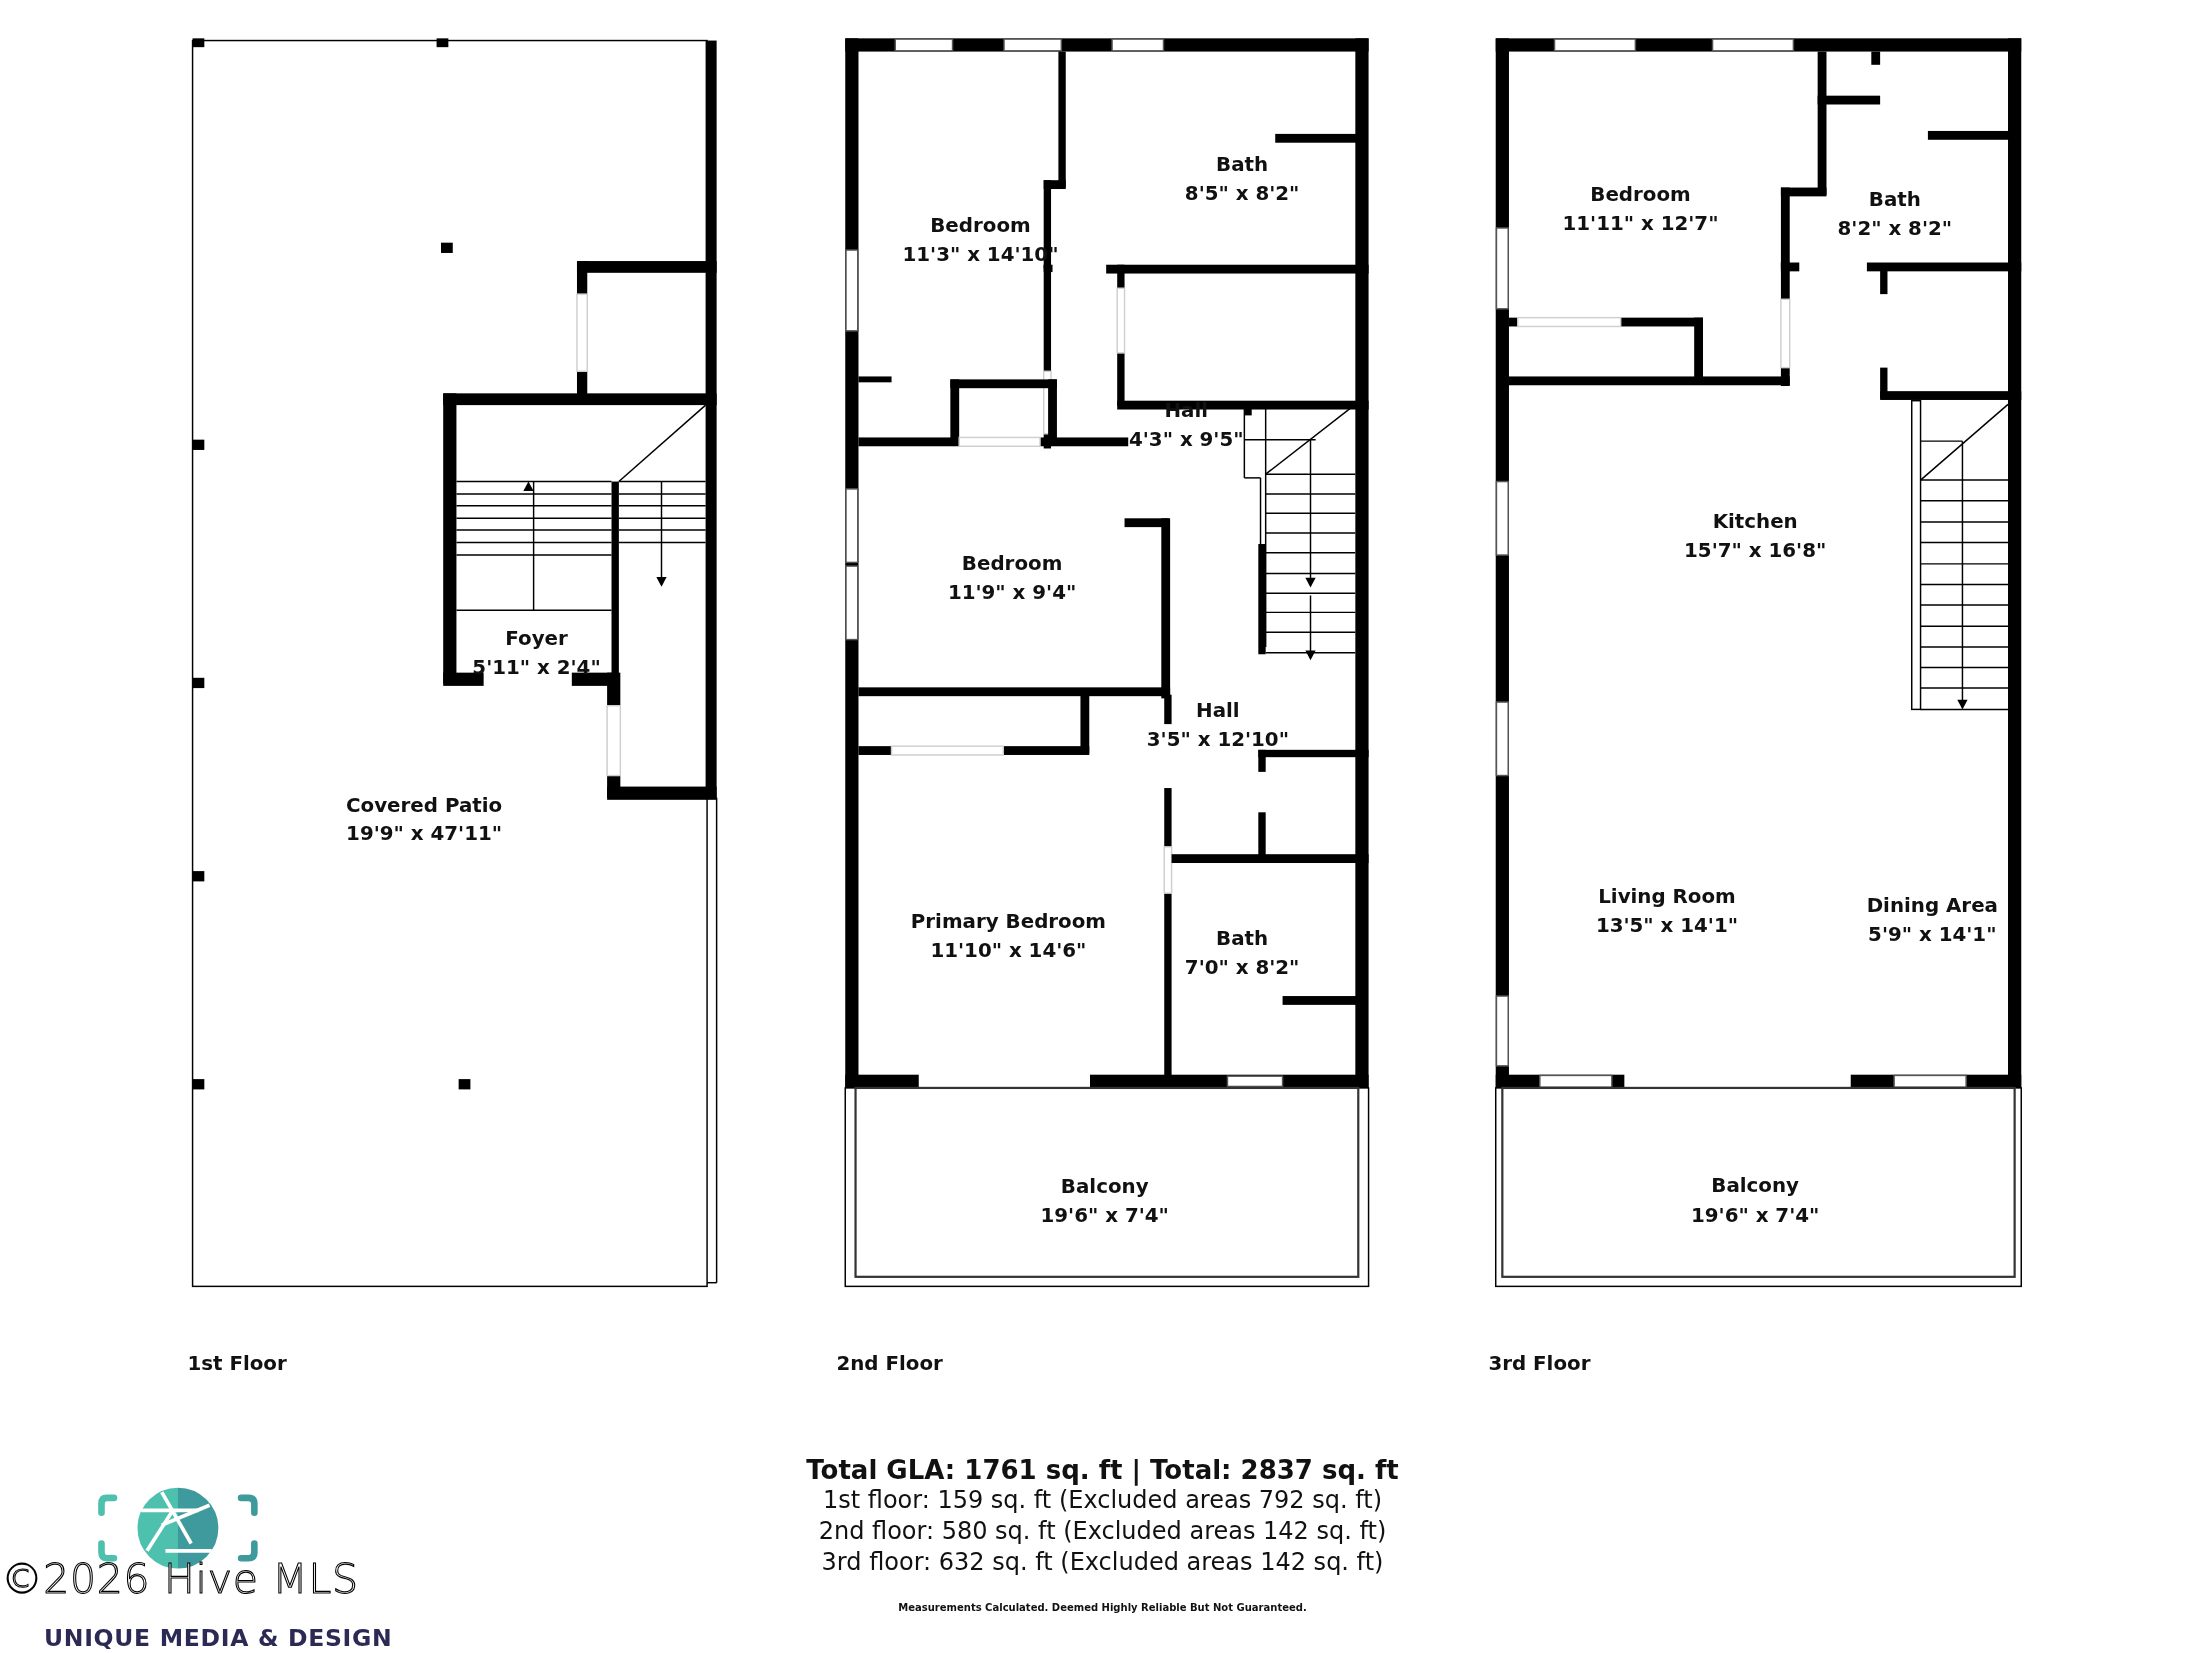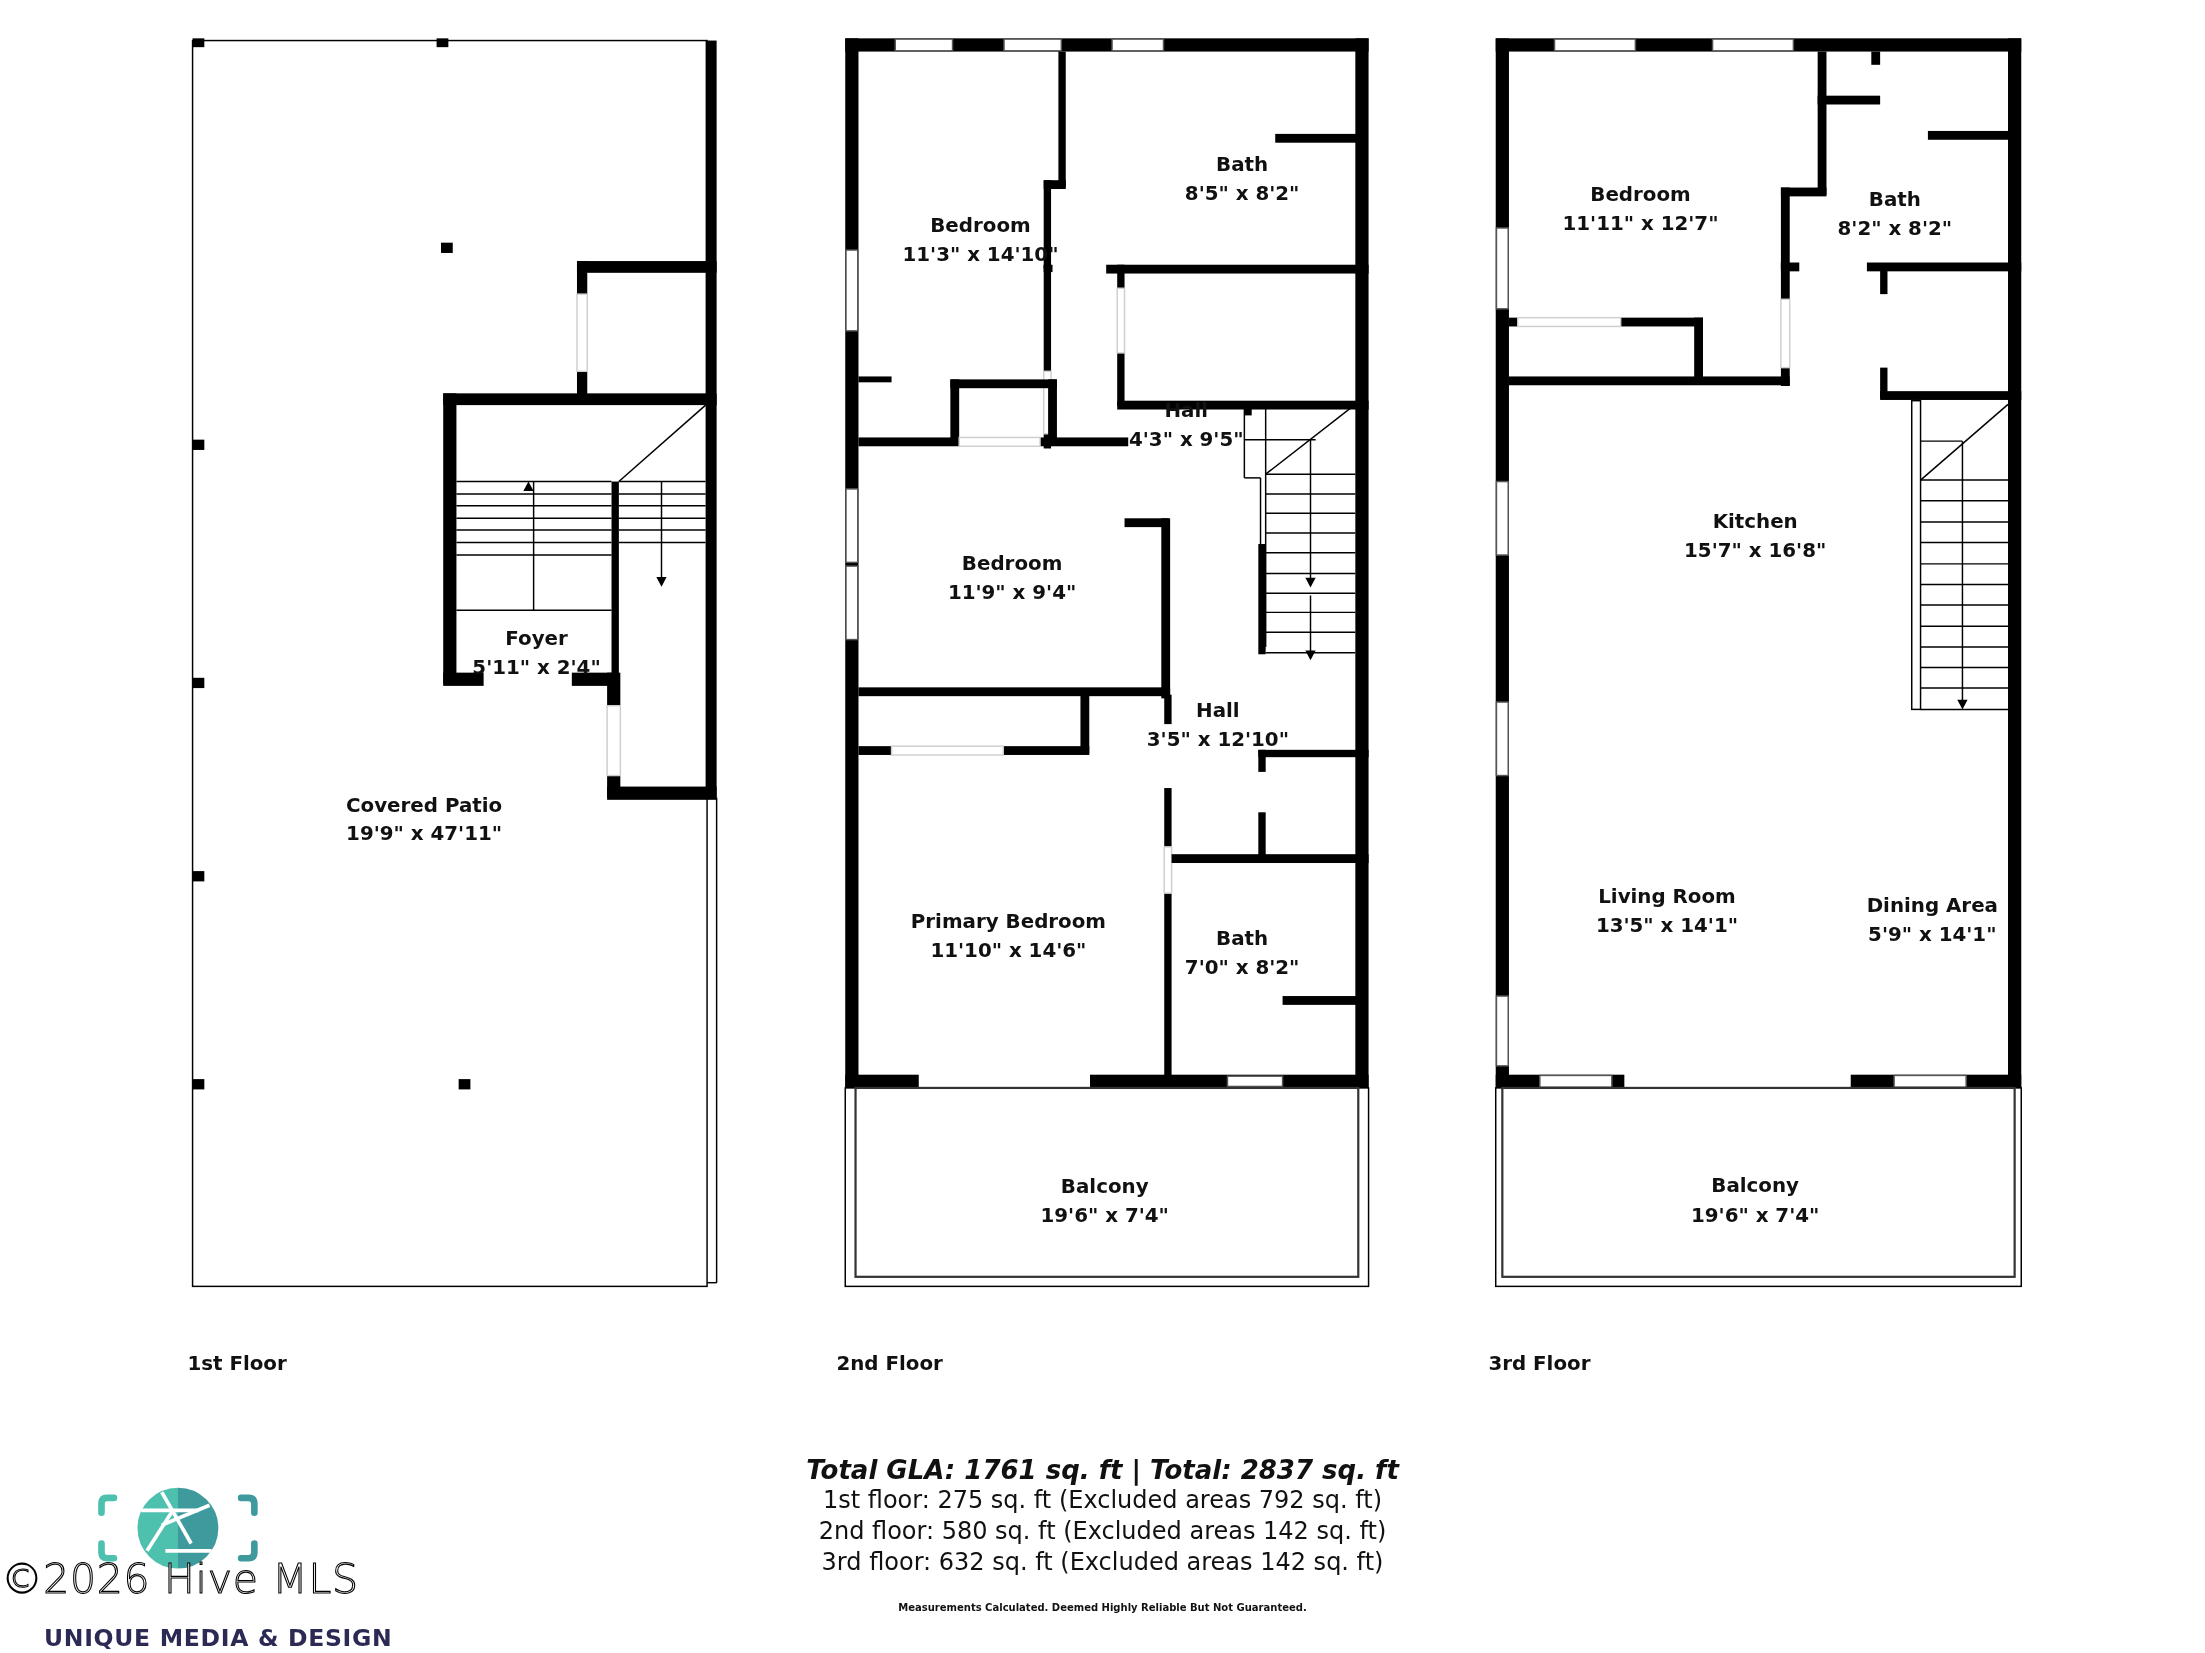--- a/index.html
+++ b/index.html
@@ -8,21 +8,21 @@
   .wall { fill: #000000; }
   .thin { fill: none; stroke: #000000; stroke-width: 2; }
   .thin3 { fill: none; stroke: #333333; stroke-width: 3; }
   .open { fill: #ffffff; stroke: #cfcfcf; stroke-width: 2; }
   .win { fill: #ffffff; stroke: #555555; stroke-width: 2; }
   .tri { fill: #000000; }
   .room-name { font-family: "DejaVu Sans", sans-serif; font-weight: bold; font-size: 27px; fill: #111111; text-anchor: middle; }
   .room-dim { font-family: "DejaVu Sans", sans-serif; font-weight: bold; font-size: 27px; fill: #111111; text-anchor: middle; }
   .floor-label { font-family: "DejaVu Sans", sans-serif; font-weight: bold; font-size: 27px; fill: #111111; }
   .summary { position: absolute; left: 735px; width: 735px; text-align: center; color: #111; font-family: "DejaVu Sans", sans-serif; }
-  .summary .total { position: absolute; top: 1455px; width: 100%; font-weight: bold; font-size: 26px; font-style: italic; }
+  .summary .total { position: absolute; top: 1455px; width: 100%; font-weight: bold; font-size: 26px; }
   .summary .line { position: absolute; width: 100%; font-size: 24px; font-family: "DejaVu Sans", sans-serif; }
   .disclaimer { position: absolute; top: 1602px; left: 735px; width: 735px; text-align: center; font-weight: bold; font-size: 10px; color: #111; font-family: "DejaVu Sans", sans-serif; }
   .logo { position: absolute; left: 44px; top: 1470px; width: 309px; height: 147px; }
   .logo-text { position: absolute; left: 44px; top: 1580px; font-family: "DejaVu Sans", sans-serif; font-weight: bold; font-size: 23.5px; color: #2b2a55; letter-spacing: 0.7px; margin-top: 44px; }
   .watermark { position: absolute; left: 1.5px; top: 1555px; font-family: "DejaVu Sans", sans-serif; font-size: 41px; color: #ffffff; -webkit-text-stroke: 1.1px #000; font-weight: 300; letter-spacing: 0.7px; text-align: center; }
 </style>
 </head>
 <body>
 
 <svg id="plan" viewBox="0 0 3000 2250" xmlns="http://www.w3.org/2000/svg">
@@ -266,21 +266,21 @@
     <text x="2388" y="1662" class="room-dim">19'6" x 7'4"</text>
   </g>
 
   <text x="255" y="1864" class="floor-label">1st Floor</text>
   <text x="1138" y="1864" class="floor-label">2nd Floor</text>
   <text x="2025" y="1864" class="floor-label">3rd Floor</text>
 </svg>
 
 <div class="summary">
   <div class="total">Total GLA: 1761 sq. ft | Total: 2837 sq. ft</div>
-  <div class="line" style="top:1486px">1st floor: 275 sq. ft (Excluded areas 792 sq. ft)</div>
+  <div class="line" style="top:1486px">1st floor: 159 sq. ft (Excluded areas 792 sq. ft)</div>
   <div class="line" style="top:1517px">2nd floor: 580 sq. ft (Excluded areas 142 sq. ft)</div>
   <div class="line" style="top:1548px">3rd floor: 632 sq. ft (Excluded areas 142 sq. ft)</div>
 </div>
 <div class="disclaimer">Measurements Calculated. Deemed Highly Reliable But Not Guaranteed.</div>
 
 <svg class="logo" viewBox="0 0 420 200">
   <g fill="none" stroke="#4dc0ae" stroke-width="9" stroke-linecap="round">
     <path d="M95 38 H85 Q78 38 78 46 V58"></path>
     <path d="M78 100 V112 Q78 120 85 120 H95"></path>
     <path d="M268 38 H278 Q286 38 286 46 V58" stroke="#3f9a9e"></path>

